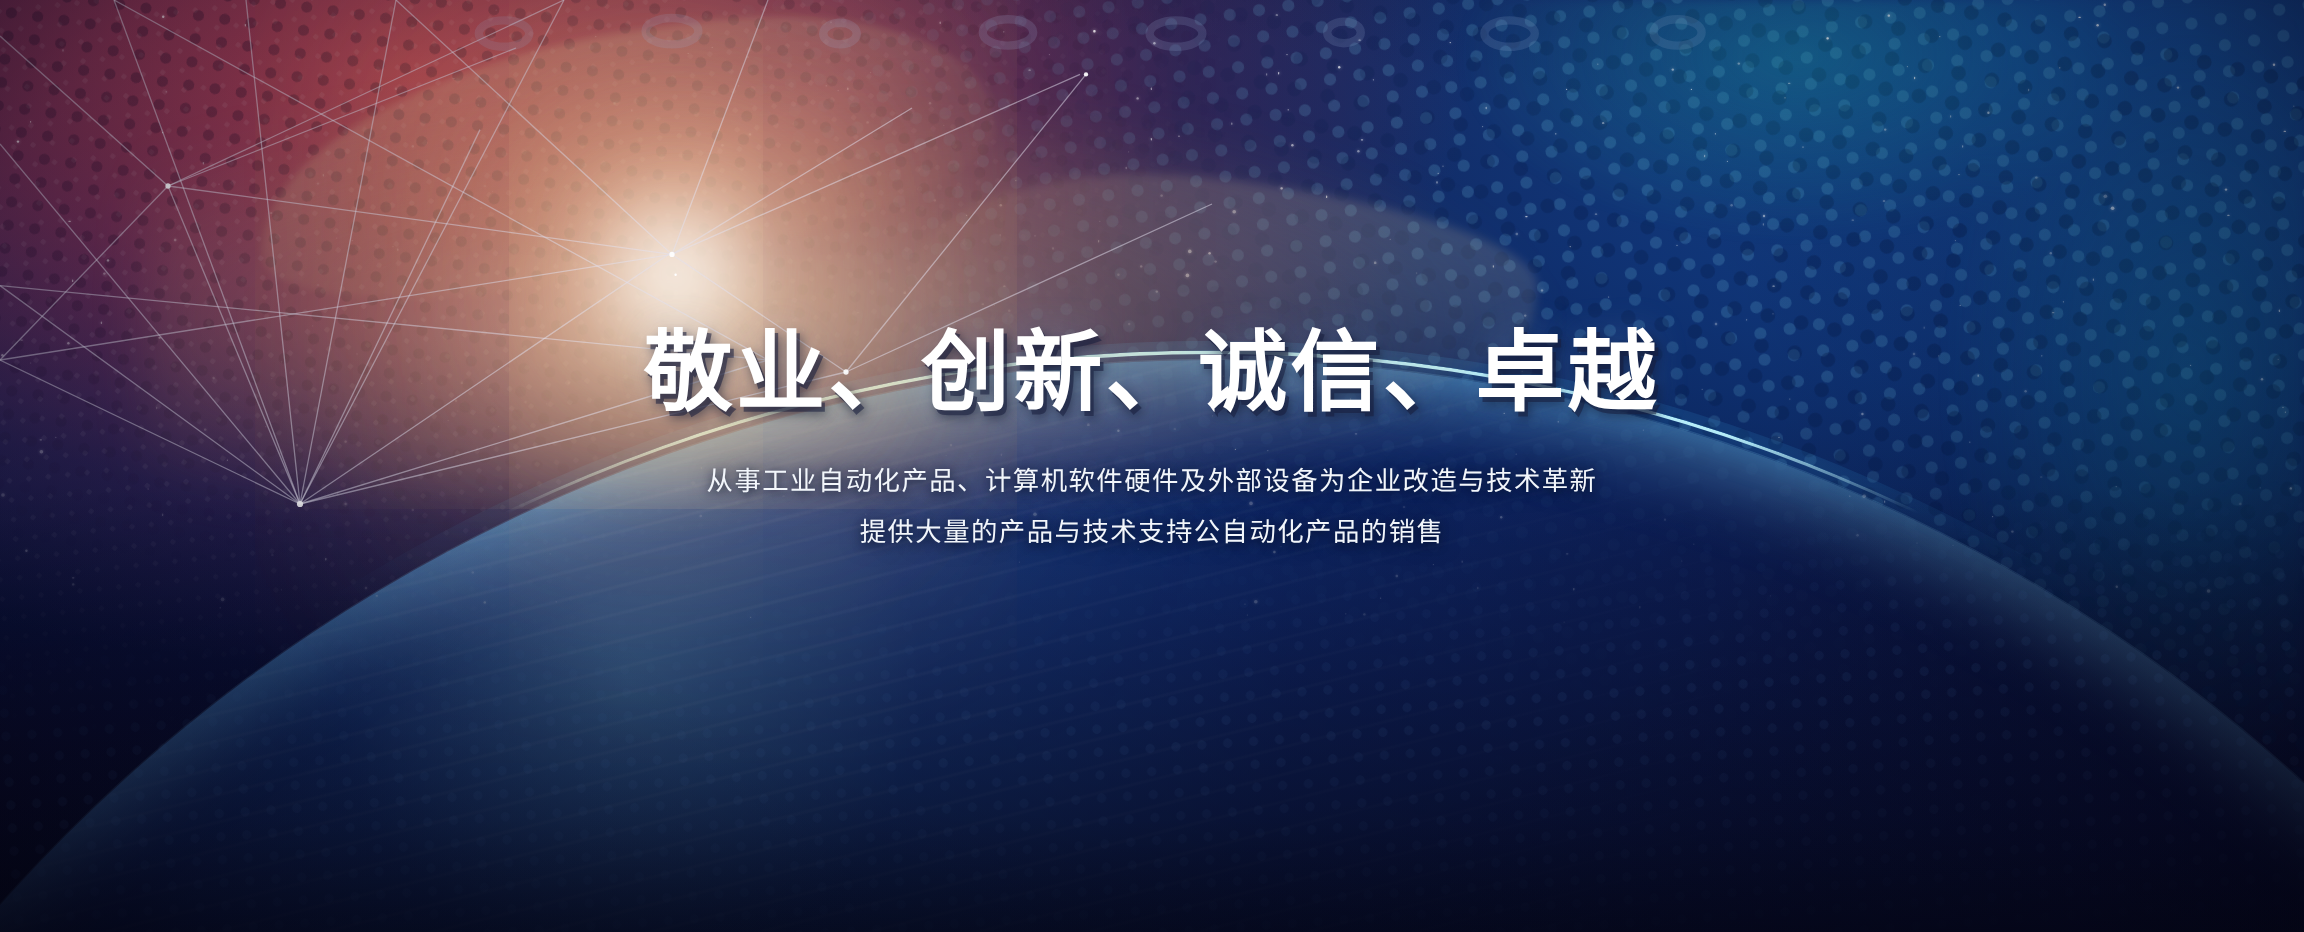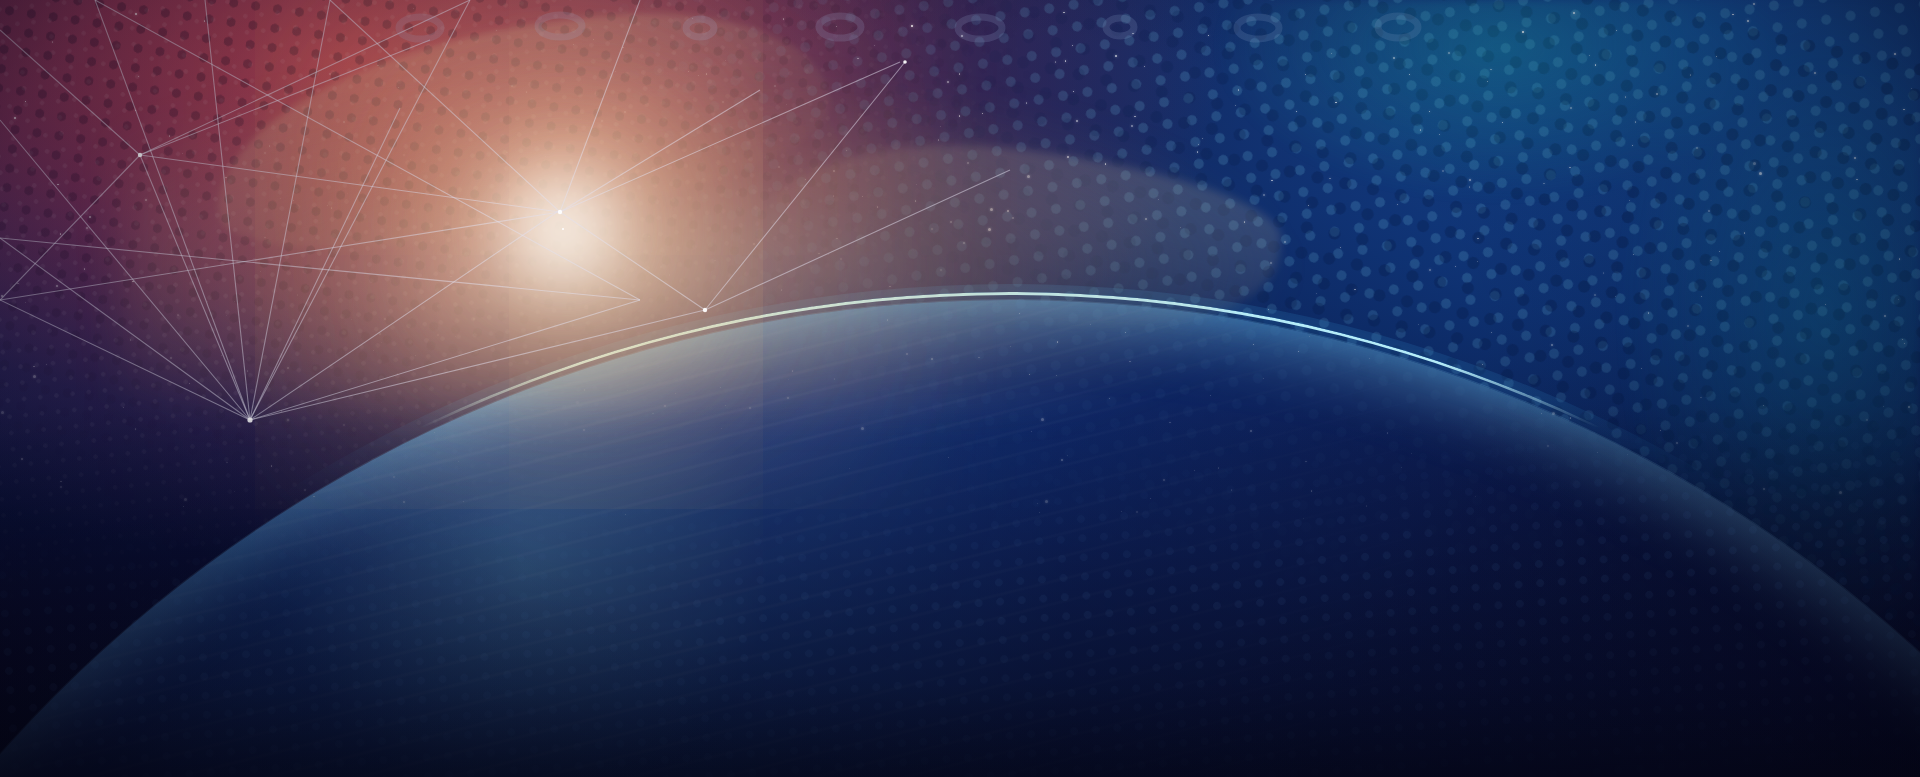--- a/index.html
+++ b/index.html
@@ -662,16 +662,21 @@
         <ellipse cx="1120" cy="27" rx="14" ry="9"></ellipse>
         <ellipse cx="1258" cy="28" rx="21" ry="11"></ellipse>
         <ellipse cx="1398" cy="27" rx="20" ry="11"></ellipse>
       </g>
     </svg>
   </div>
 
   <div class="layer vignette"></div>
 
   <div class="content">
-
+    <h1 class="headline">敬业、创新、诚信、卓越</h1>
+
+    <div class="sub">
+      <span class="sub-line">从事工业自动化产品、计算机软件硬件及外部设备为企业改造与技术革新</span>
+      <span class="sub-line">提供大量的产品与技术支持公自动化产品的销售</span>
+    </div>
   </div>
 
 </div>
 
 </body></html>

